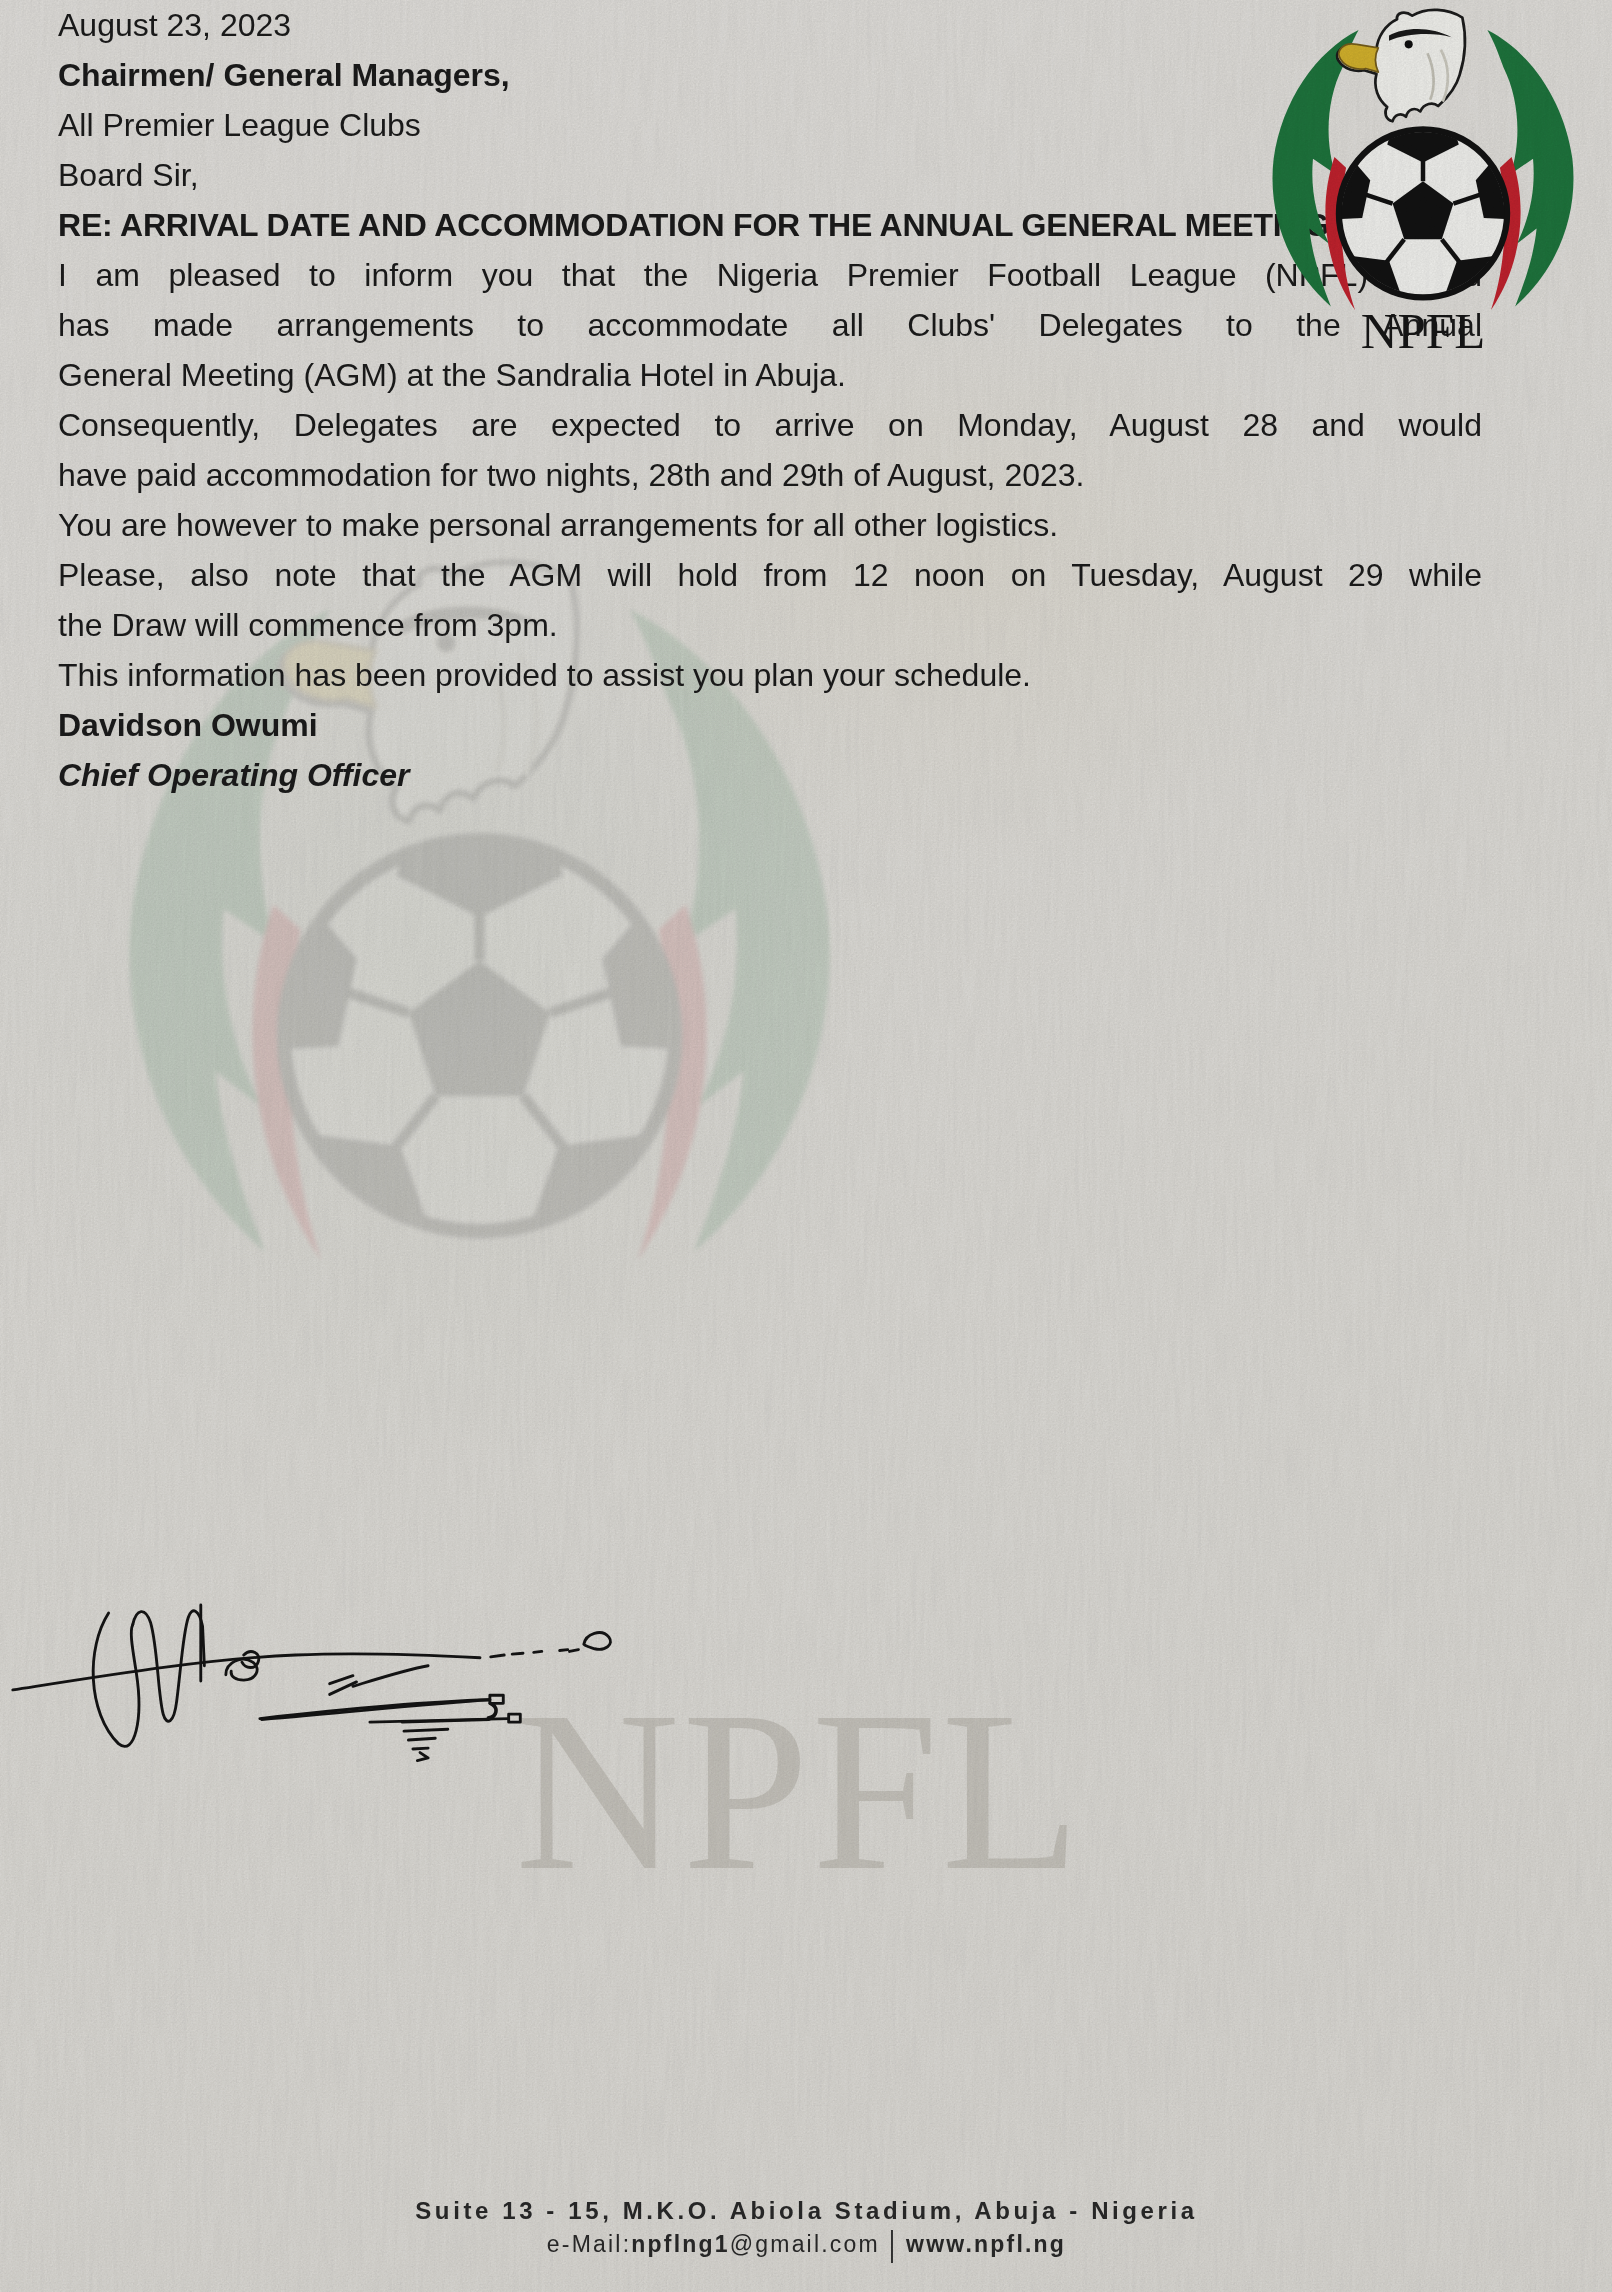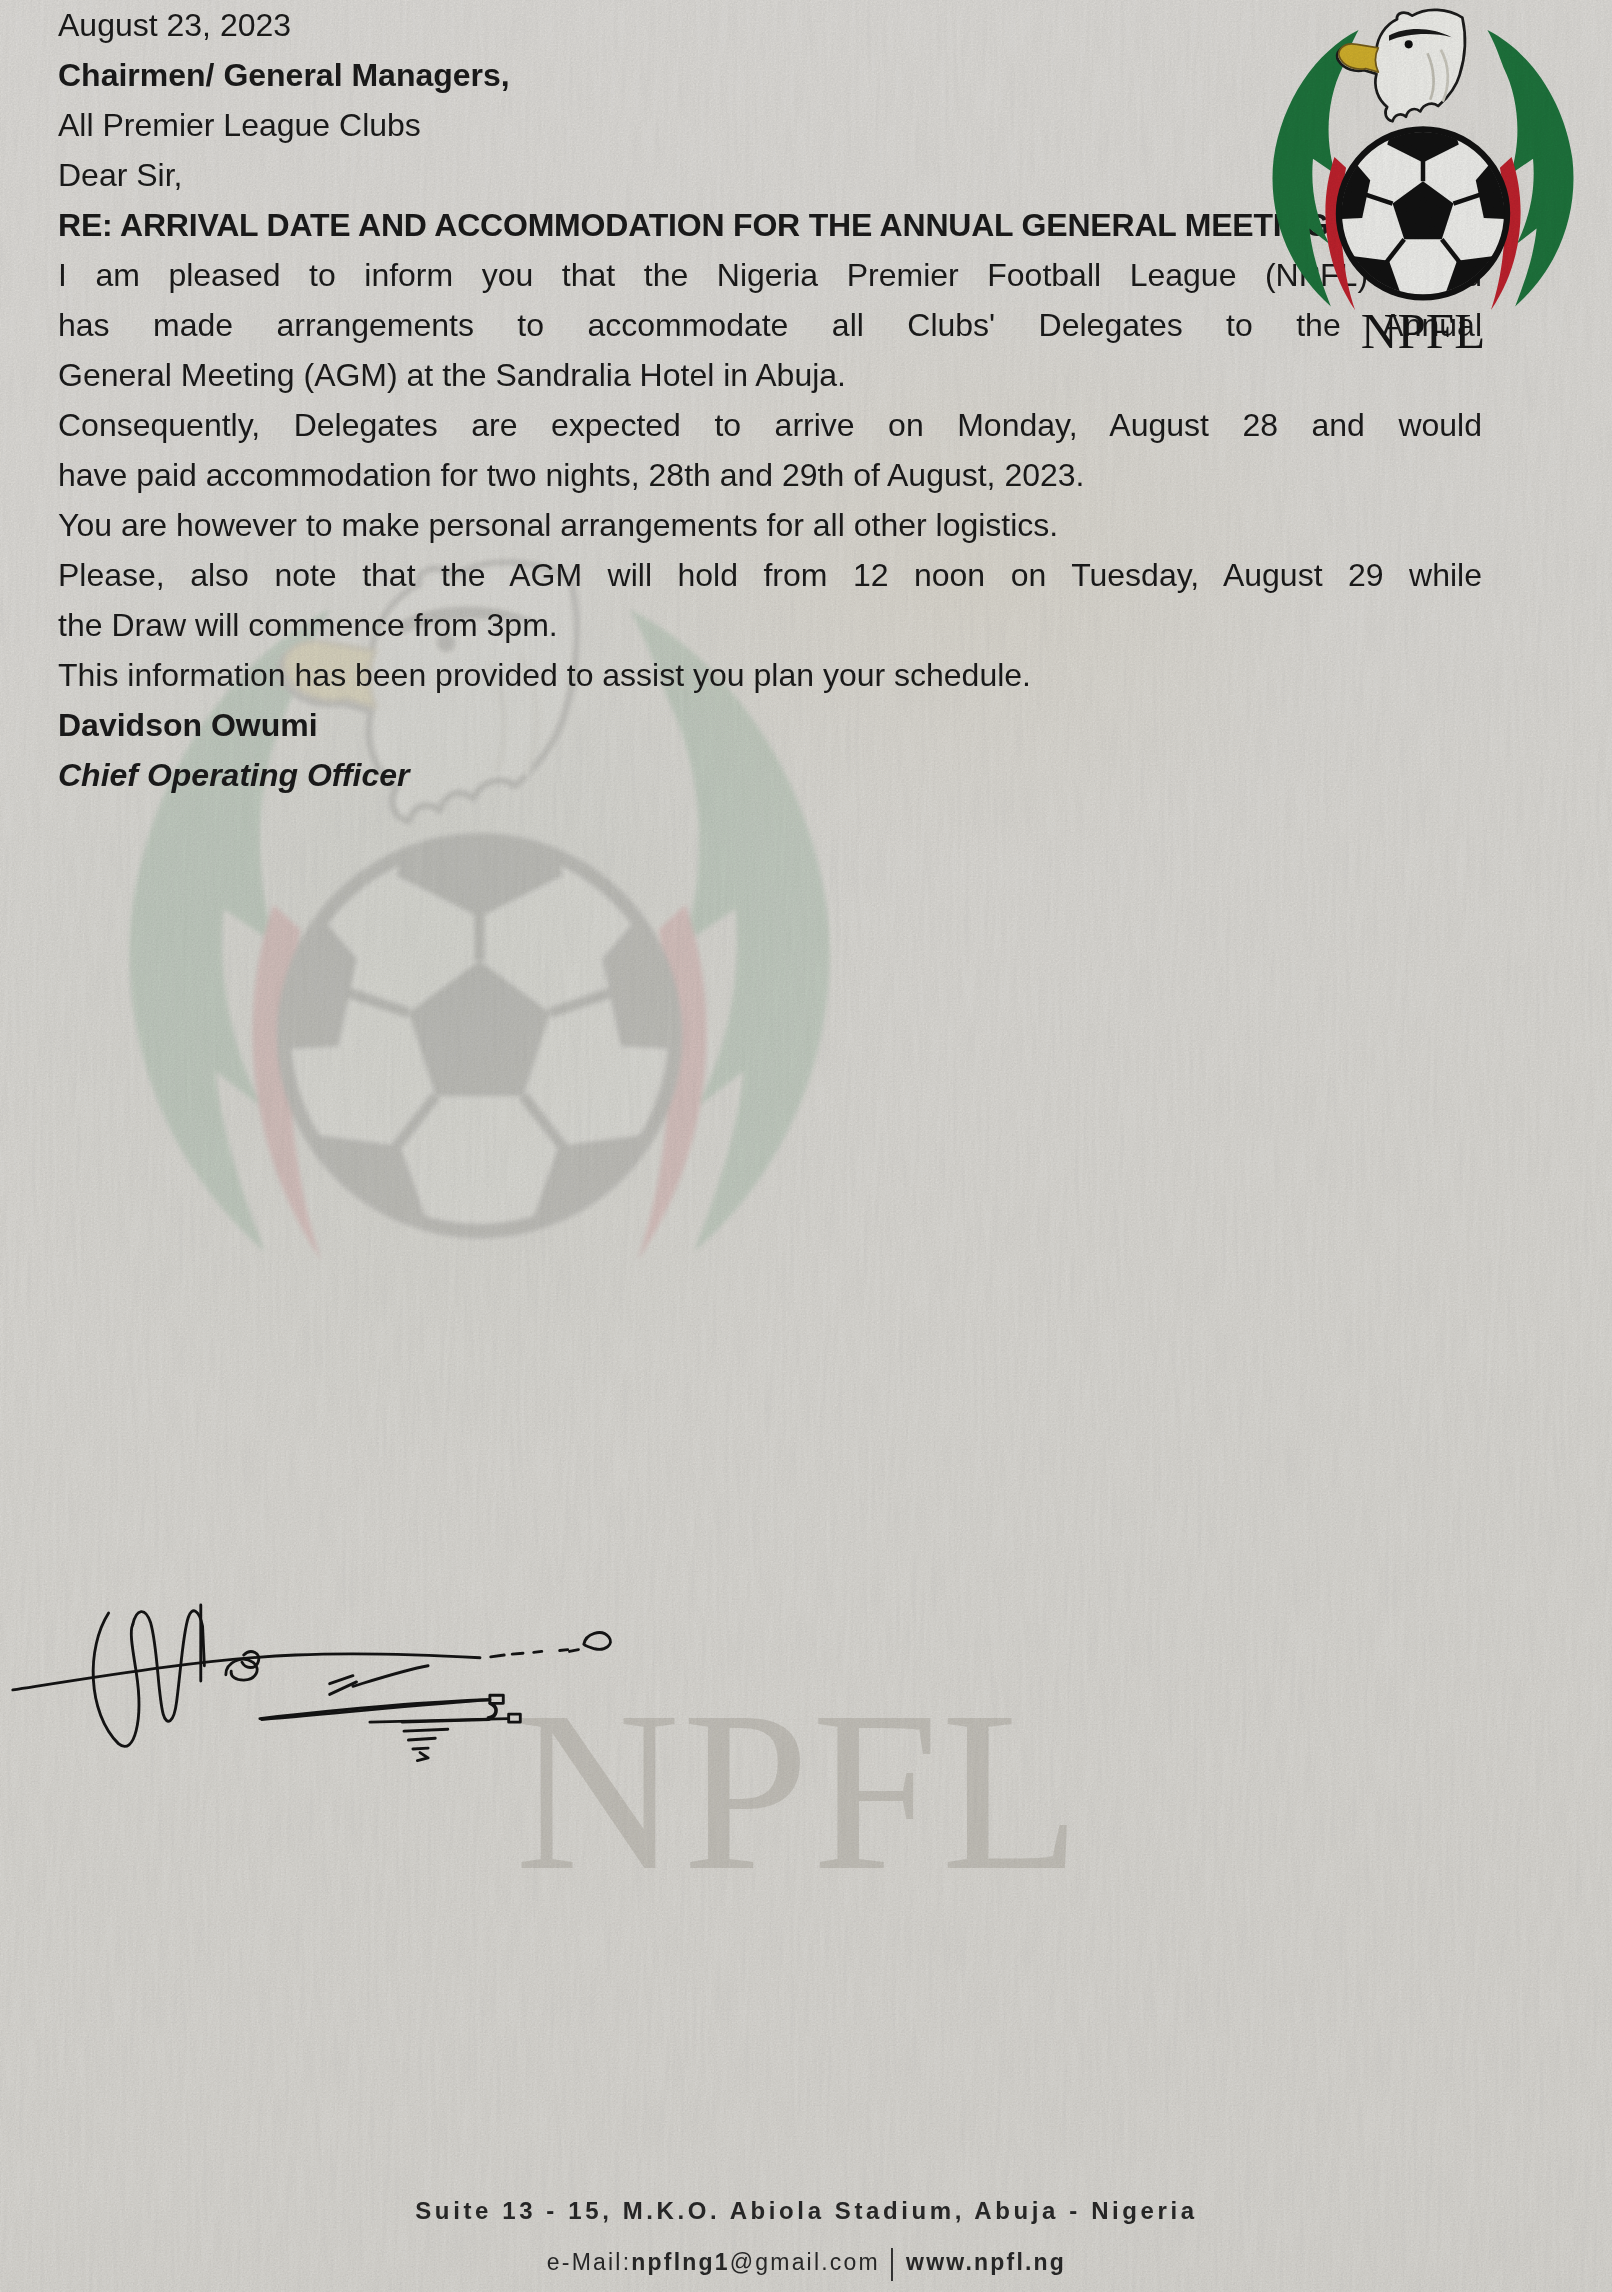--- a/index.html
+++ b/index.html
@@ -38,21 +38,21 @@
   .para .jline{text-align:justify;text-align-last:justify;}
   .para .jline.last{text-align-last:left;}
   .p1{margin-top:29.6px;}
   .closing{margin-top:25px;}
   .signatory-name{margin-top:182px;font-weight:bold;}
   .signatory-title{margin-top:28px;font-weight:bold;font-style:italic;}
   .signature{position:absolute;left:0px;top:1587px;width:645px;height:179px;z-index:4;}
   
   .footer{position:absolute;left:0;right:0;top:2196px;text-align:center;z-index:3;color:#2c2c2c;}
   .footer .addr{font-size:24px;line-height:30px;font-weight:bold;letter-spacing:3.6px;text-align:center;}
-  .footer .contact{margin-top:20px;font-size:23px;line-height:32px;letter-spacing:2.2px;}
+  .footer .contact{margin-top:2px;font-size:23px;line-height:32px;letter-spacing:2.2px;}
   .footer .lt{font-weight:normal;}
   .footer .bd{font-weight:bold;}
   .footer .sep{display:inline-block;transform:scaleY(1.55);font-weight:normal;padding:0 9px;}
 </style>
 </head>
 <body>
 
 <div class="page">
 
   <svg class="logo" viewBox="0 0 400 398" xmlns="http://www.w3.org/2000/svg">
@@ -126,21 +126,21 @@
     <use href="#logo-core"></use>
   </svg>
 
   <div class="watermark-text">NPFL</div>
 
   <div class="content">
     <div class="block date">August 23, 2023</div>
 
     <div class="block recipient-bold">Chairmen/ General Managers,</div>
     <div class="block recipient">All Premier League Clubs</div>
-    <div class="block salutation">Dear Sir,</div>
+    <div class="block salutation">Board Sir,</div>
 
     <div class="block subject">RE: ARRIVAL DATE AND ACCOMMODATION FOR THE ANNUAL GENERAL MEETING</div>
 
     <div class="block para p1">
         <div class="jline">I am pleased to inform you that the Nigeria Premier Football League (NPFL) Board</div>
         <div class="jline">has made arrangements to accommodate all Clubs' Delegates to the Annual</div>
         <div class="jline last">General Meeting (AGM) at the Sandralia Hotel in Abuja.</div>
       </div>
     <div class="block para">
         <div class="jline">Consequently, Delegates are expected to arrive on Monday, August 28 and would</div>

